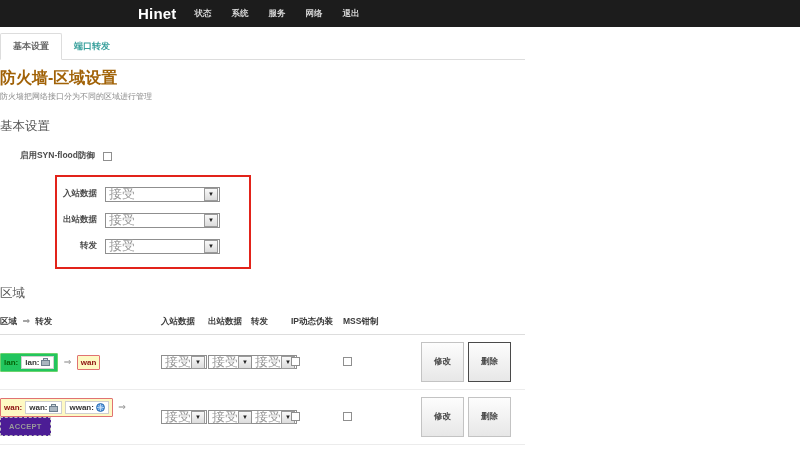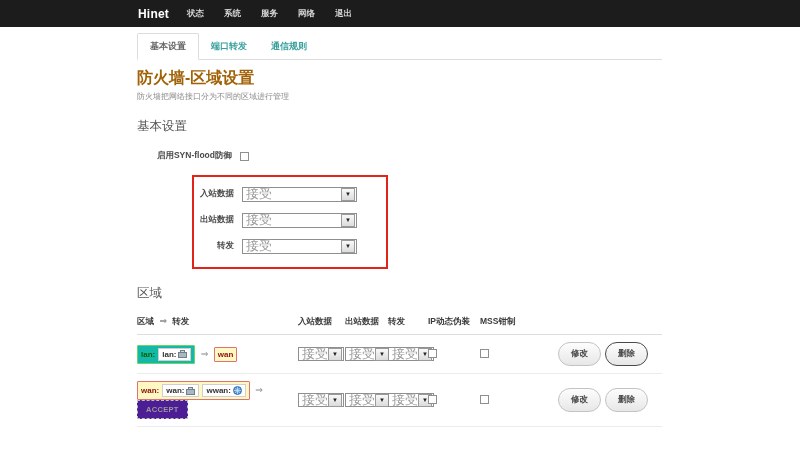--- a/index.html
+++ b/index.html
@@ -1,22 +1,22 @@
 <!DOCTYPE html>
 <html><head>
 <meta charset="utf-8">
 <style>
   * { margin:0; padding:0; box-sizing:border-box; }
   html,body { width:800px; height:456px; background:#fff; overflow:hidden;
               font-family:"Liberation Sans","DejaVu Sans",sans-serif; }
   .topbar { height:27px; background:#1c1c1c; display:flex; align-items:center; }
-  .brand { color:#fff; font-weight:bold; font-size:12px; margin-left:138px; letter-spacing:.2px; }
+  .brand { color:#fff; font-weight:bold; font-size:15px; margin-left:138px; letter-spacing:.2px; }
   .topnav { display:flex; margin-left:18px; gap:20px; }
   .topnav .item { color:#d6d6d6; font-size:8.5px; font-weight:bold; cursor:pointer; }
-  .content { width:525px; margin-left:137px; }
+  .content { width:525px; }
   .tabs { display:flex; margin-top:6px; border-bottom:1px solid #ddd; align-items:flex-end; }
   .tab { font-size:9px; padding:6px 12px; color:#38a09c; font-weight:bold; cursor:pointer; }
   .tab.active { background:#fff; border:1px solid #ddd; border-bottom:1px solid #fff;
                 margin-bottom:-1px; color:#666; border-radius:2px 2px 0 0; }
   .page-title { color:#a16207; font-size:16px; font-weight:bold; margin-top:8px; }
   .page-sub { color:#8a8a8a; font-size:8px; margin-top:2px; }
   .legend { font-size:12.5px; color:#555; margin-top:16px; }
   .form { margin-top:6px; }
   .frow { display:flex; align-items:center; height:30px; }
   .flabel { width:103px; text-align:right; font-size:8.5px; font-weight:bold; color:#4a4a4a; padding-right:8px; }
@@ -32,29 +32,29 @@
          justify-content:center; font-size:6px; color:#222; }
   .sel.small { width:46px; height:14px; }
   
   .ztable { margin-top:8px; font-size:8.5px; }
   .zhead, .zrow { display:grid; grid-template-columns:161px 47px 43px 40px 52px 56px 1fr; align-items:center; }
   .zhead { font-weight:bold; color:#3c3c3c; padding:6px 0; border-bottom:1px solid #ddd; }
   .zrow { padding:7px 0; border-bottom:1px solid #ececec; }
   .arrow { color:#8a8a8a; font-size:9px; padding:0 3px; }
   .zone-badge { display:inline-flex; align-items:center; gap:3px; padding:2px 3px;
                 font-size:8px; font-weight:bold; border-radius:1px; }
-  .zone-green { background:#14b8a6; border:1px solid #6cd46c; color:#056105; }
+  .zone-green { background:#22c55e; border:1px solid #6cd46c; color:#056105; }
   .zone-red   { background:#fef9c3; border:1px solid #e07272; color:#8c1010; }
   .net-chip { display:inline-flex; align-items:center; gap:2px; background:#fff;
               border:1px solid #cfcfcf; padding:1px 3px; font-size:8px; color:#333; font-weight:bold; }
   .accept-chip { display:inline-block; border:1px dashed #c0c0c0; color:#9a9a9a;
                  font-size:7.5px; font-weight:bold; padding:4px 8px; background:#4c1d95; letter-spacing:.3px; }
   .rowbtns { display:flex; gap:4px; justify-content:flex-end; padding-right:14px; }
-  .btn-gray { background:linear-gradient(#fdfdfd,#e7e7e7); border:1px solid #c3c3c3; border-radius:12px;
-              color:#4a4a4a; font-size:8.5px; font-weight:bold; padding:5px 12px; cursor:pointer; }
+  .btn-gray { background:linear-gradient(#fdfdfd,#e7e7e7); border:1px solid #c3c3c3; border-radius:0;
+              color:#4a4a4a; font-size:8.5px; font-weight:bold; padding:13px 12px; cursor:pointer; }
   .btn-gray.focused { border:1px solid #4a4a4a; }
   .icon-svg { display:inline-block; line-height:0; }
 </style>
 </head>
 <body>
 
 <div class="topbar">
   <div class="brand">Hinet</div>
   <div class="topnav">
     <span class="item">状态</span>
@@ -63,21 +63,20 @@
     <span class="item">网络</span>
     <span class="item">退出</span>
   </div>
 </div>
 
 <div class="content">
 
   <div class="tabs">
     <span class="tab active">基本设置</span>
     <span class="tab">端口转发</span>
-    <span class="tab">通信规则</span>
   </div>
 
   <div class="page-title">防火墙-区域设置</div>
   <div class="page-sub">防火墙把网络接口分为不同的区域进行管理</div>
 
   <div class="legend">基本设置</div>
   <div class="form">
     <div class="frow">
       <span class="flabel">启用SYN-flood防御</span>
       <span class="cbx"></span>

